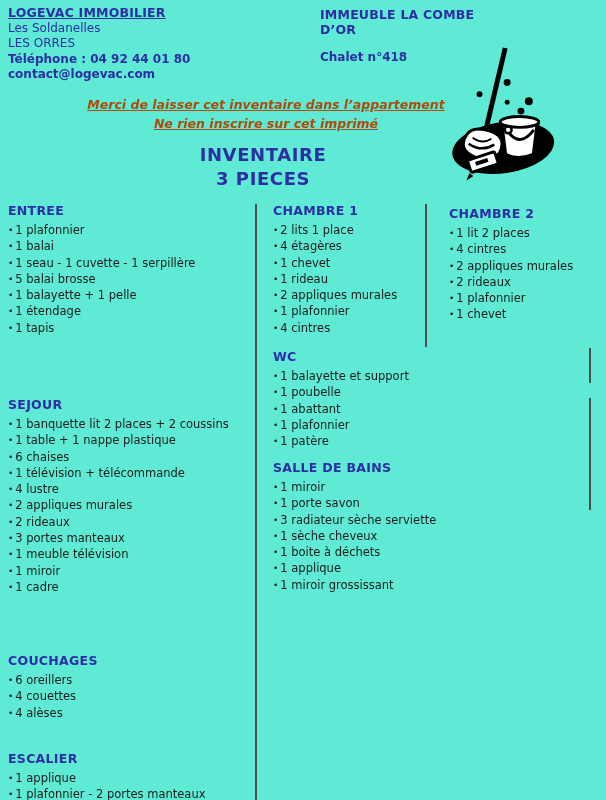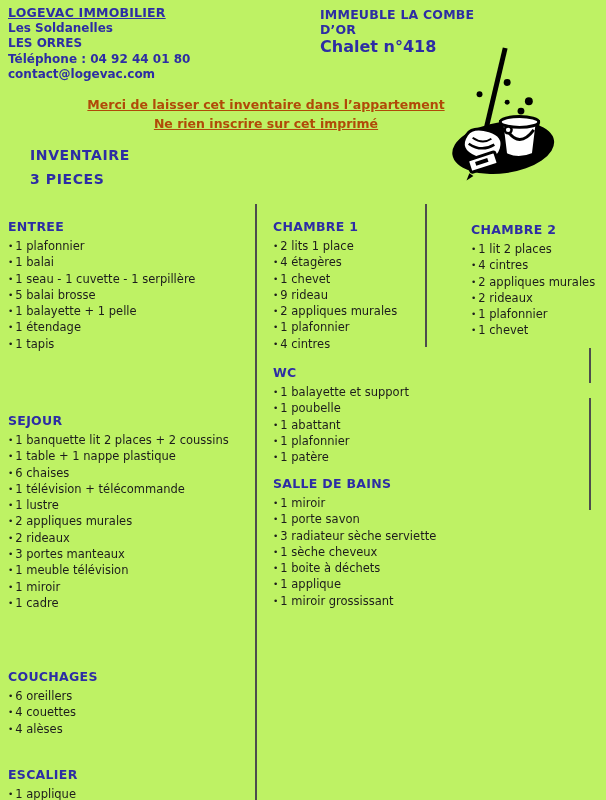--- a/index.html
+++ b/index.html
@@ -2,53 +2,53 @@
 <html><head>
 <meta charset="utf-8">
 <style>
   :root{
     --blue:#2d2da4;
     --orange:#b04a08;
     --ink:#1c1c1c;
   }
   html,body{margin:0;padding:0;background:#ffffff;}
   .page{
-    position:relative;width:606px;height:800px;background:#bef264;overflow:hidden;
+    position:relative;width:606px;height:800px;background:#5eead4;overflow:hidden;
     font-family:"DejaVu Sans",sans-serif;color:var(--ink);
   }
   
   .hdr-left{position:absolute;left:8px;top:5px;color:var(--blue);font-size:12px;line-height:15.6px;}
   .agency{font-size:12.5px;font-weight:bold;text-decoration:underline;letter-spacing:0.2px;}
-  .plain{font-weight:bold;}
+  .plain{font-weight:normal;}
   .boldline{font-weight:bold;}
   
   .hdr-right{position:absolute;left:320px;top:7px;width:180px;text-align:left;color:var(--blue);font-weight:bold;}
   .building{font-size:12.5px;letter-spacing:0.2px;}
-  .chalet{font-size:16px;}
+  .chalet{margin-top:13px;font-size:12px;}
   
   .notice{position:absolute;left:35px;top:96px;width:462px;text-align:center;
-    color:var(--orange);font-weight:bold;font-size:12.5px;line-height:18.5px;}
+    color:var(--orange);font-weight:bold;font-style:italic;font-size:12.5px;line-height:18.5px;}
   .notice .ul{text-decoration:underline;}
   
-  .doc-title{position:absolute;left:30px;top:143px;width:466px;text-align:left;
-    color:var(--blue);font-weight:bold;font-size:14px;line-height:24px;letter-spacing:0.6px;}
+  .doc-title{position:absolute;left:30px;top:143px;width:466px;text-align:center;
+    color:var(--blue);font-weight:bold;font-size:18px;line-height:24px;letter-spacing:0.6px;}
   
   .section{position:absolute;}
-  .section h2{margin:16px 0 4px 0;font-size:12.5px;font-weight:bold;color:var(--blue);letter-spacing:0.3px;}
+  .section h2{margin:0 0 4px 0;font-size:12.5px;font-weight:bold;color:var(--blue);letter-spacing:0.3px;}
   .section ul{margin:0;padding:0;list-style:none;font-size:11.5px;line-height:16.3px;white-space:nowrap;color:var(--ink);}
   .section li{margin:0;padding:0;}
   .bullet{font-size:9px;margin-right:2px;vertical-align:1px;}
   #sec-entree{left:8px;top:203px;}
   #sec-sejour{left:8px;top:397px;}
   #sec-couchages{left:8px;top:653px;}
   #sec-escalier{left:8px;top:751px;}
   #sec-chambre1{left:273px;top:203px;}
   #sec-wc{left:273px;top:349px;}
   #sec-salle-de-bains{left:273px;top:460px;}
-  #sec-chambre2{left:471px;top:206px;}
+  #sec-chambre2{left:449px;top:206px;}
   
   .vline{position:absolute;width:1.5px;background:#4d4d4d;}
   #div-left{left:255px;top:204px;height:596px;}
   #div-mid{left:425px;top:204px;height:143px;}
   #div-right-a{left:589px;top:348px;height:35px;}
   #div-right-b{left:589px;top:398px;height:112px;}
   
   .clipart{position:absolute;left:438px;top:45px;width:162px;height:148px;}
 </style>
 </head>
@@ -129,21 +129,21 @@
   </div>
 
   <div class="section" id="sec-sejour">
     <h2>SEJOUR</h2>
     <ul>
 
     <li><span class="bullet">•</span><span>1 banquette lit 2 places + 2 coussins</span></li>
         <li><span class="bullet">•</span><span>1 table + 1 nappe plastique</span></li>
         <li><span class="bullet">•</span><span>6 chaises</span></li>
         <li><span class="bullet">•</span><span>1 télévision + télécommande</span></li>
-        <li><span class="bullet">•</span><span>1 lustre</span></li>
+        <li><span class="bullet">•</span><span>4 lustre</span></li>
         <li><span class="bullet">•</span><span>2 appliques murales</span></li>
         <li><span class="bullet">•</span><span>2 rideaux</span></li>
         <li><span class="bullet">•</span><span>3 portes manteaux</span></li>
         <li><span class="bullet">•</span><span>1 meuble télévision</span></li>
         <li><span class="bullet">•</span><span>1 miroir</span></li>
         <li><span class="bullet">•</span><span>1 cadre</span></li>
       </ul>
   </div>
 
   <div class="section" id="sec-couchages">
@@ -165,21 +165,21 @@
       </ul>
   </div>
 
   <div class="section" id="sec-chambre1">
     <h2>CHAMBRE 1</h2>
     <ul>
 
     <li><span class="bullet">•</span><span>2 lits 1 place</span></li>
         <li><span class="bullet">•</span><span>4 étagères</span></li>
         <li><span class="bullet">•</span><span>1 chevet</span></li>
-        <li><span class="bullet">•</span><span>9 rideau</span></li>
+        <li><span class="bullet">•</span><span>1 rideau</span></li>
         <li><span class="bullet">•</span><span>2 appliques murales</span></li>
         <li><span class="bullet">•</span><span>1 plafonnier</span></li>
         <li><span class="bullet">•</span><span>4 cintres</span></li>
       </ul>
   </div>
 
   <div class="section" id="sec-wc">
     <h2>WC</h2>
     <ul>
 

